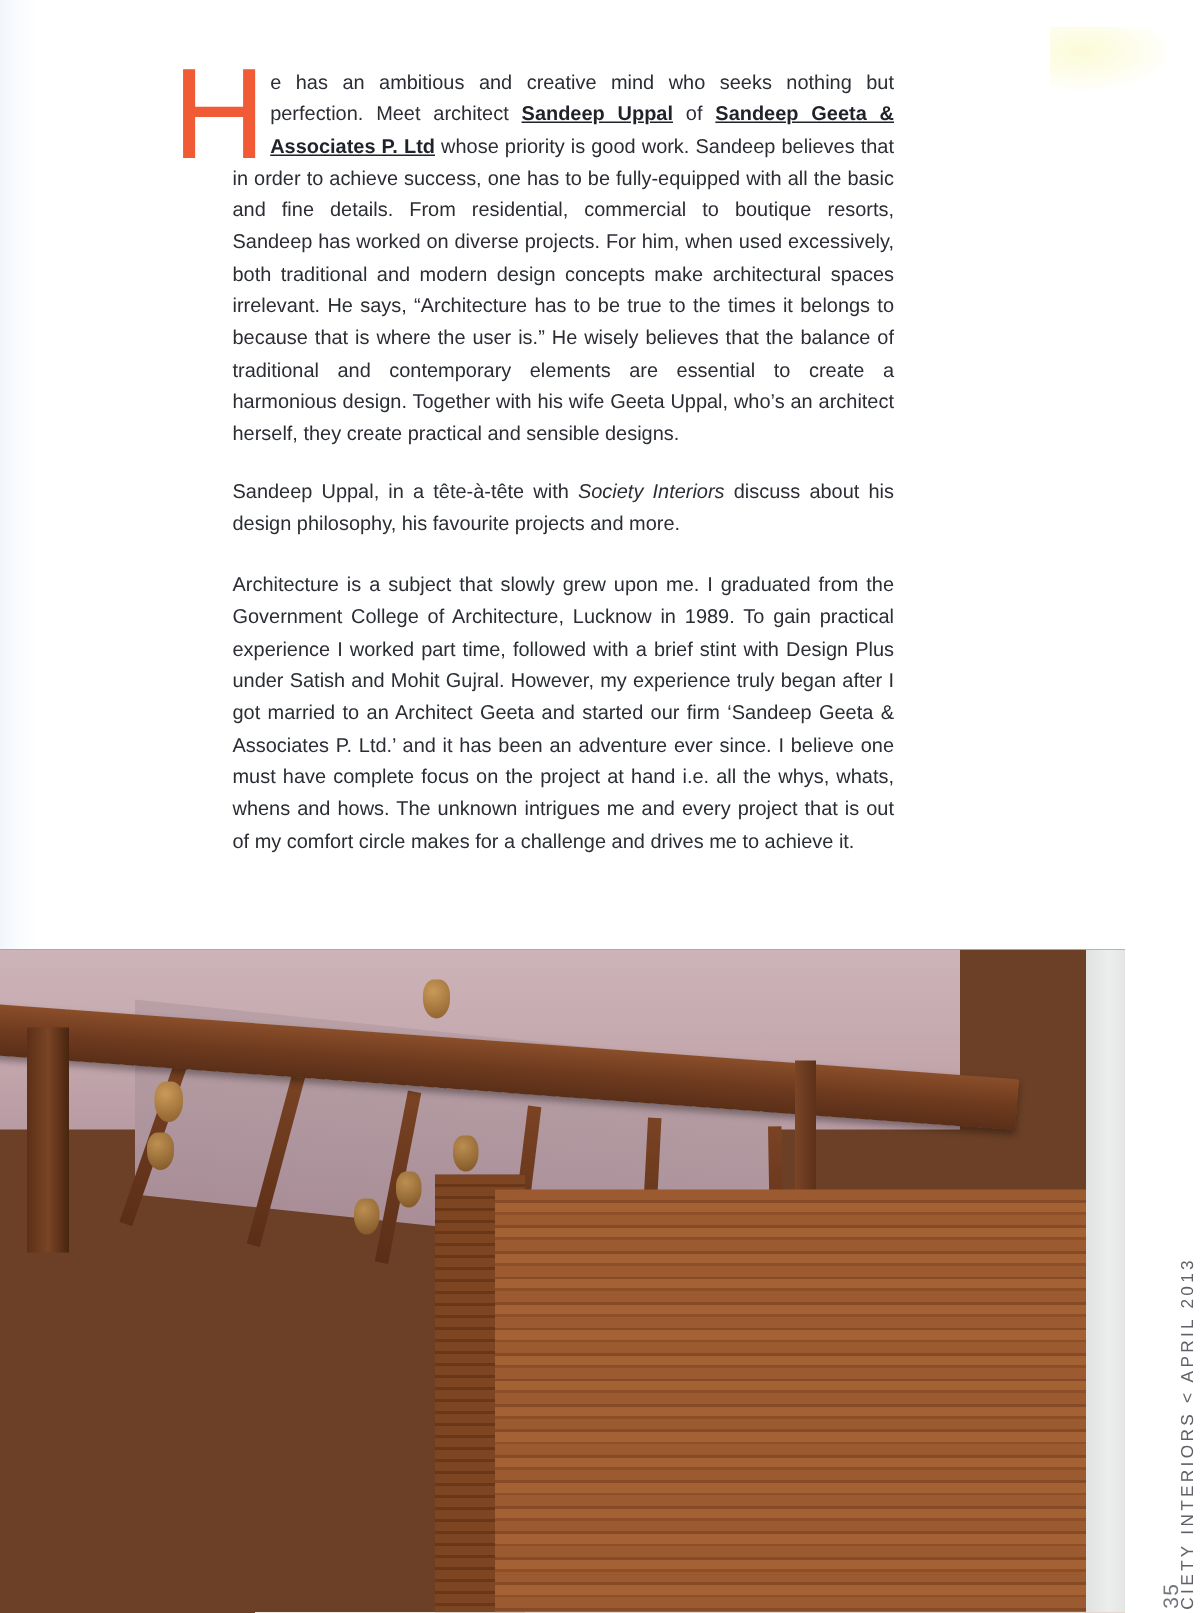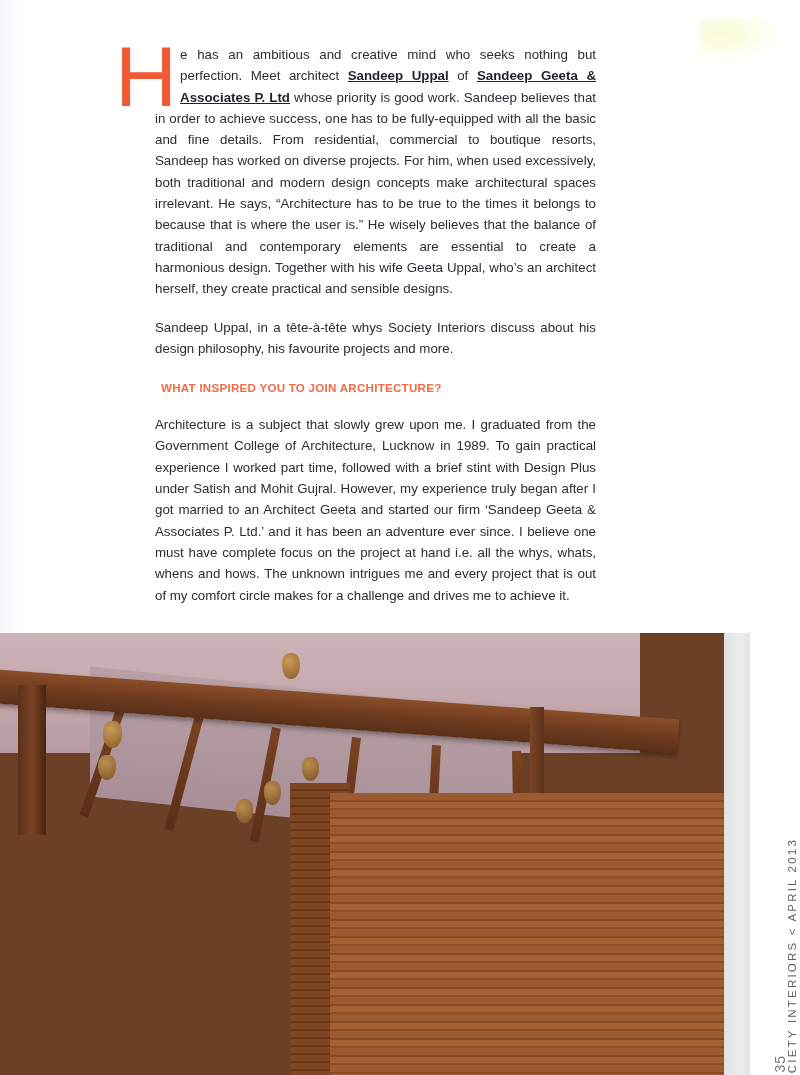--- a/index.html
+++ b/index.html
@@ -70,21 +70,21 @@
     padding-top: 17px;
     font-size: 13.3px;
     line-height: 21.3px;
     color: #2a2d33;
     text-align: justify;
     text-justify: inter-word;
   }
   .body-para.tight { padding-top: 20px; }
 
   .bold { font-weight: 700; color: #1f2329; text-decoration: underline; }
-  .ital { }
+  .ital { font-style: italic; }
 
   .question-head {
     margin: 0;
     padding: 22px 0 0 6px;
     font-size: 11.6px;
     font-weight: 700;
     letter-spacing: 0.25px;
     color: #f36a45;
     text-transform: uppercase;
   }
@@ -188,23 +188,22 @@
 
 <div class="page">
 
   <div class="scan-tint-left"></div>
   <div class="scan-blot-topright"></div>
 
   <div class="article">
 
     <p class="dropcap-para"><span class="dropcap">H</span><span>e has an ambitious and creative mind who seeks nothing but perfection. Meet architect </span><span class="bold">Sandeep Uppal</span><span> of </span><span class="bold">Sandeep Geeta &amp; Associates P. Ltd</span><span> whose priority is good work. Sandeep believes that in order to achieve success, one has to be fully-equipped with all the basic and fine details. From residential, commercial to boutique resorts, Sandeep has worked on diverse projects. For him, when used excessively, both traditional and modern design concepts make architectural spaces irrelevant. He says, “Architecture has to be true to the times it belongs to because that is where the user is.” He wisely believes that the balance of traditional and contemporary elements are essential to create a harmonious design. Together with his wife Geeta Uppal, who’s an architect herself, they create practical and sensible designs.</span></p>
 
-    <p class="body-para"><span>Sandeep Uppal, in a tête-à-tête whys </span><span class="ital">Society Interiors</span><span> discuss about his design philosophy, his favourite projects and more.</span></p>
-
-    <p class="question-head">WHAT INSPIRED YOU TO JOIN ARCHITECTURE?</p>
+    <p class="body-para"><span>Sandeep Uppal, in a tête-à-tête with </span><span class="ital">Society Interiors</span><span> discuss about his design philosophy, his favourite projects and more.</span></p>
+
 
     <p class="body-para tight">Architecture is a subject that slowly grew upon me. I graduated from the Government College of Architecture, Lucknow in 1989. To gain practical experience I worked part time, followed with a brief stint with Design Plus under Satish and Mohit Gujral. However, my experience truly began after I got married to an Architect Geeta and started our firm ‘Sandeep Geeta &amp; Associates P. Ltd.’ and it has been an adventure ever since. I believe one must have complete focus on the project at hand i.e. all the whys, whats, whens and hows. The unknown intrigues me and every project that is out of my comfort circle makes for a challenge and drives me to achieve it.</p>
   </div>
 
   <div class="photo">
     <div class="photo-inner">
 
       <div class="ceil"></div>
       <div class="ceil2"></div>
 

